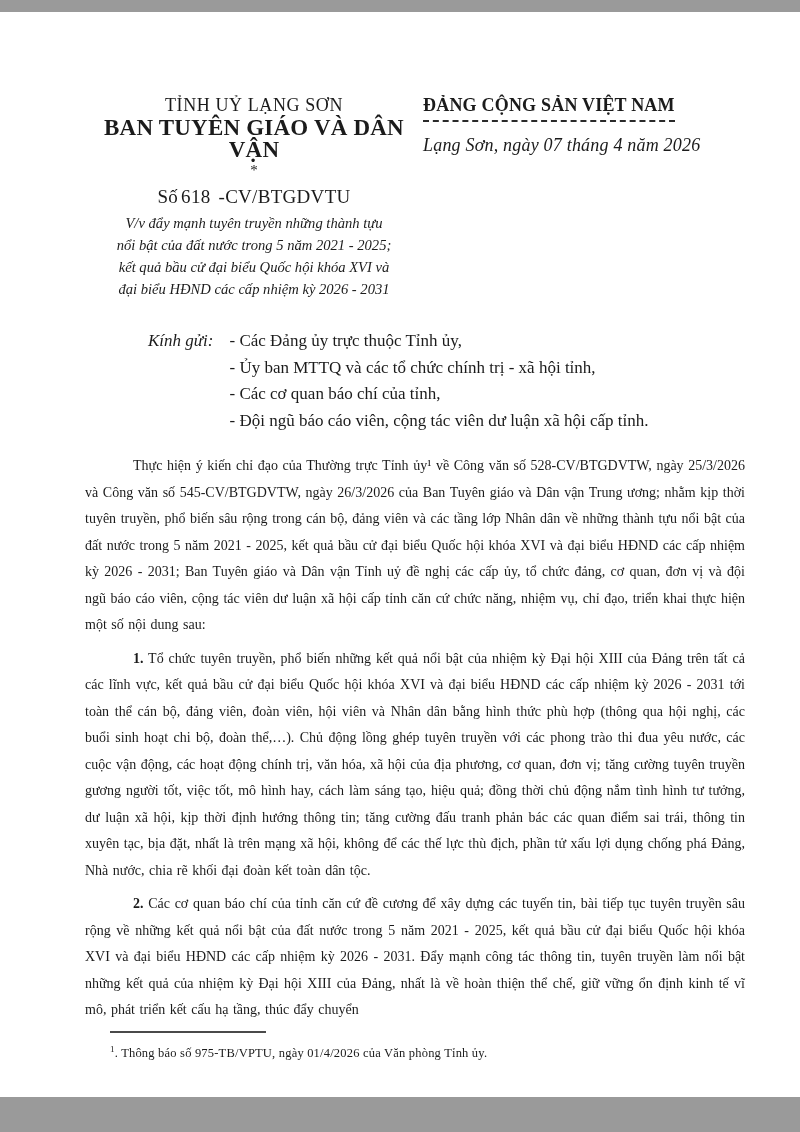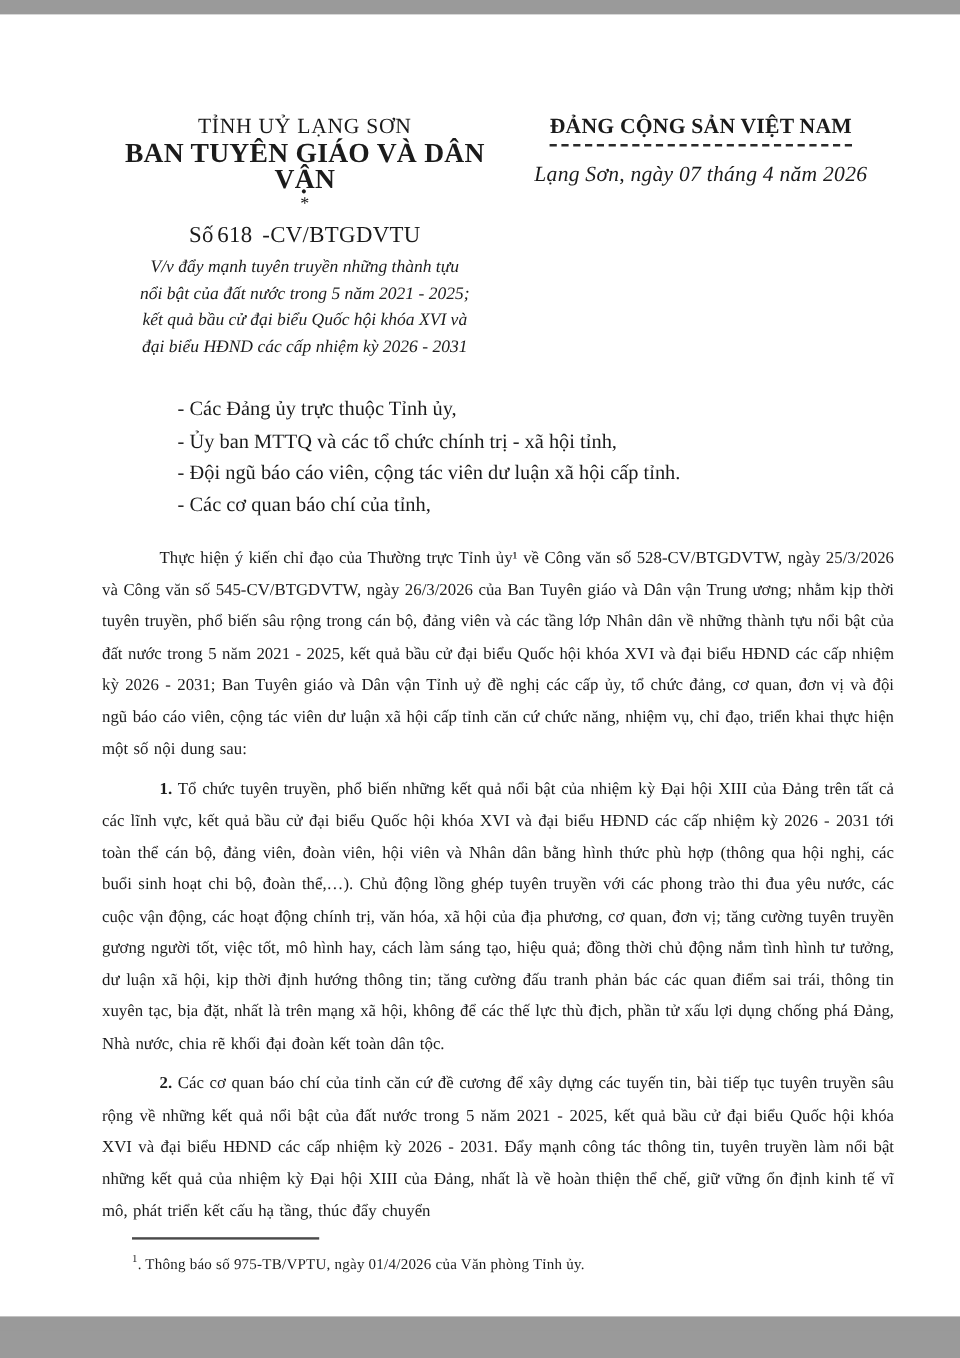--- a/index.html
+++ b/index.html
@@ -11,21 +11,21 @@
     margin: 12px auto;
     background: #ffffff;
     color: #1b1b1b;
     font-family: "Liberation Serif", "DejaVu Serif", serif;
     padding: 82px 55px 2px 85px;
     overflow: hidden;
   }
   
   .header { display: flex; justify-content: space-between; align-items: flex-start; }
   .header-left  { width: 338px; text-align: center; }
-  .header-right { width: 322px; text-align: center; }
+  .header-right { width: 322px; }
   .org-parent {
     font-size: 18px; line-height: 23px; letter-spacing: 0.6px;
   }
   .org-name {
     font-size: 23px; font-weight: bold; line-height: 22px; letter-spacing: 0.2px;
   }
   .star { font-size: 15px; line-height: 15px; margin-top: 2px; }
   .doc-number { font-size: 19px; line-height: 24px; margin-top: 7px; letter-spacing: 0.3px; }
   .doc-number .doc-num-val { margin-left: 3px; margin-right: 8px; }
   .subject {
@@ -89,25 +89,26 @@
     </div>
     <div class="header-right">
       <div>
         <span class="national-header">ĐẢNG CỘNG SẢN VIỆT NAM</span>
       </div>
       <div class="place-date">Lạng Sơn, ngày 07 tháng 4 năm 2026</div>
     </div>
   </div>
 
   <div class="recipients">
+    <span class="kg-label">Kính gửi:</span>
     <div class="kg-items">
       <div>- Các Đảng ủy trực thuộc Tỉnh ủy,</div>
       <div>- Ủy ban MTTQ và các tổ chức chính trị - xã hội tỉnh,</div>
+      <div>- Các cơ quan báo chí của tỉnh,</div>
       <div>- Đội ngũ báo cáo viên, cộng tác viên dư luận xã hội cấp tỉnh.</div>
-      <div>- Các cơ quan báo chí của tỉnh,</div>
     </div>
   </div>
 
   <div class="body-text">
     <p class="para">Thực hiện ý kiến chỉ đạo của Thường trực Tỉnh ủy¹ về Công văn số 528-CV/BTGDVTW, ngày 25/3/2026 và Công văn số 545-CV/BTGDVTW, ngày 26/3/2026 của Ban Tuyên giáo và Dân vận Trung ương; nhằm kịp thời tuyên truyền, phổ biến sâu rộng trong cán bộ, đảng viên và các tầng lớp Nhân dân về những thành tựu nổi bật của đất nước trong 5 năm 2021 - 2025, kết quả bầu cử đại biểu Quốc hội khóa XVI và đại biểu HĐND các cấp nhiệm kỳ 2026 - 2031; Ban Tuyên giáo và Dân vận Tỉnh uỷ đề nghị các cấp ủy, tổ chức đảng, cơ quan, đơn vị và đội ngũ báo cáo viên, cộng tác viên dư luận xã hội cấp tỉnh căn cứ chức năng, nhiệm vụ, chỉ đạo, triển khai thực hiện một số nội dung sau:</p>
     <p class="para"><b>1.</b><span> Tổ chức tuyên truyền, phổ biến những kết quả nổi bật của nhiệm kỳ Đại hội XIII của Đảng trên tất cả các lĩnh vực, kết quả bầu cử đại biểu Quốc hội khóa XVI và đại biểu HĐND các cấp nhiệm kỳ 2026 - 2031 tới toàn thể cán bộ, đảng viên, đoàn viên, hội viên và Nhân dân bằng hình thức phù hợp (thông qua hội nghị, các buổi sinh hoạt chi bộ, đoàn thể,…). Chủ động lồng ghép tuyên truyền với các phong trào thi đua yêu nước, các cuộc vận động, các hoạt động chính trị, văn hóa, xã hội của địa phương, cơ quan, đơn vị; tăng cường tuyên truyền gương người tốt, việc tốt, mô hình hay, cách làm sáng tạo, hiệu quả; đồng thời chủ động nắm tình hình tư tưởng, dư luận xã hội, kịp thời định hướng thông tin; tăng cường đấu tranh phản bác các quan điểm sai trái, thông tin xuyên tạc, bịa đặt, nhất là trên mạng xã hội, không để các thế lực thù địch, phần tử xấu lợi dụng chống phá Đảng, Nhà nước, chia rẽ khối đại đoàn kết toàn dân tộc.</span></p>
     <p class="para"><b>2.</b><span> Các cơ quan báo chí của tỉnh căn cứ đề cương để xây dựng các tuyến tin, bài tiếp tục tuyên truyền sâu rộng về những kết quả nổi bật của đất nước trong 5 năm 2021 - 2025, kết quả bầu cử đại biểu Quốc hội khóa XVI và đại biểu HĐND các cấp nhiệm kỳ 2026 - 2031. Đẩy mạnh công tác thông tin, tuyên truyền làm nổi bật những kết quả của nhiệm kỳ Đại hội XIII của Đảng, nhất là về hoàn thiện thể chế, giữ vững ổn định kinh tế vĩ mô, phát triển kết cấu hạ tầng, thúc đẩy chuyển</span></p>
   </div>
 
   <div class="footnote">

